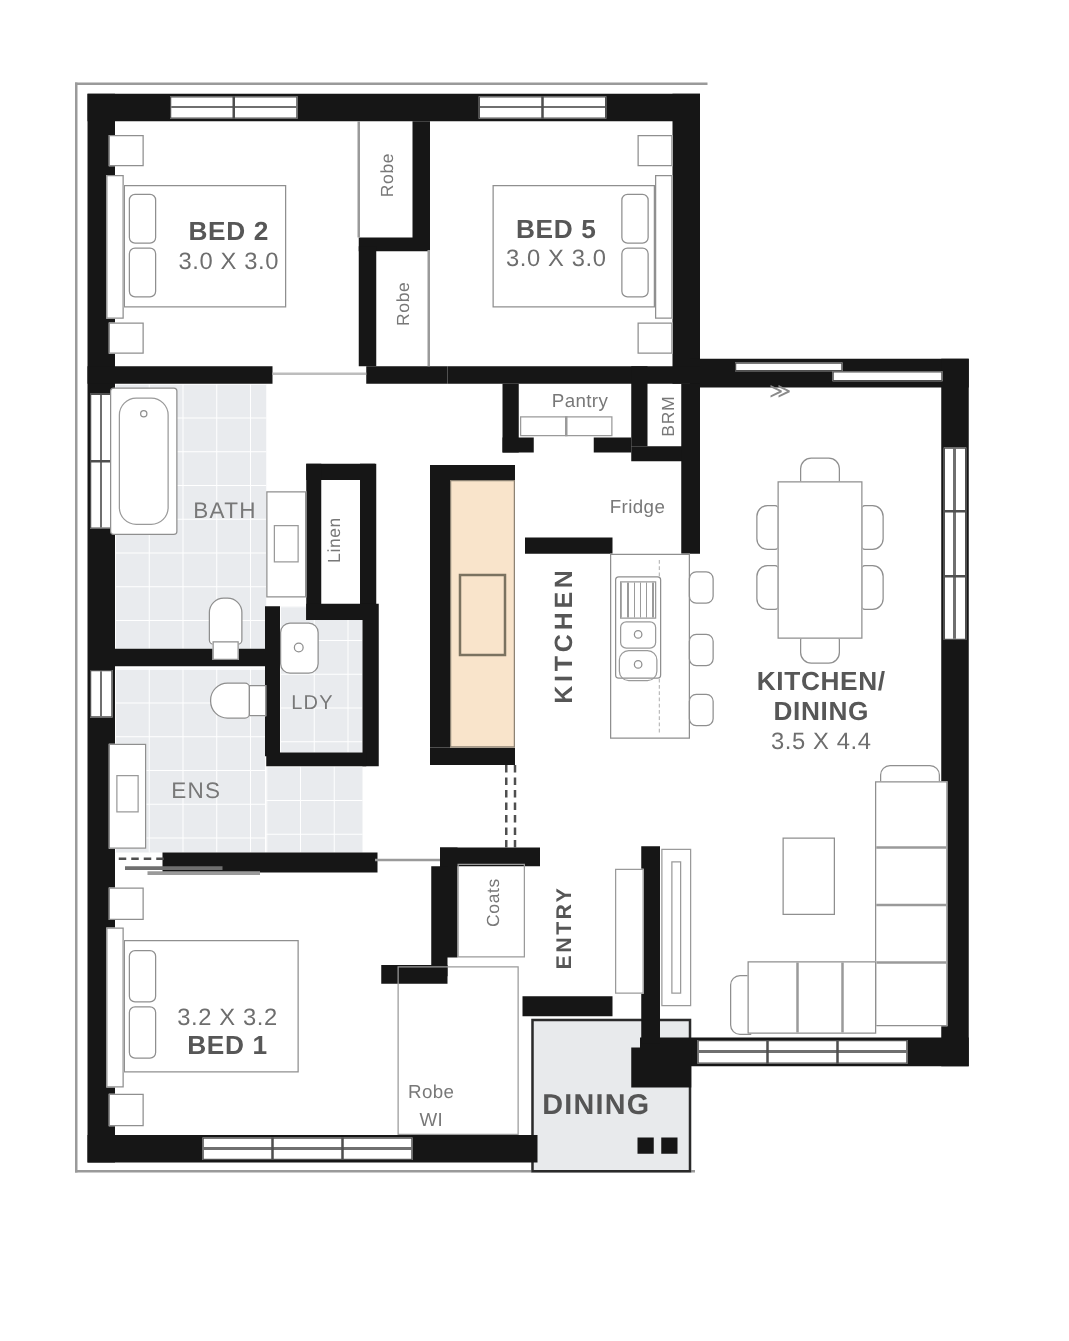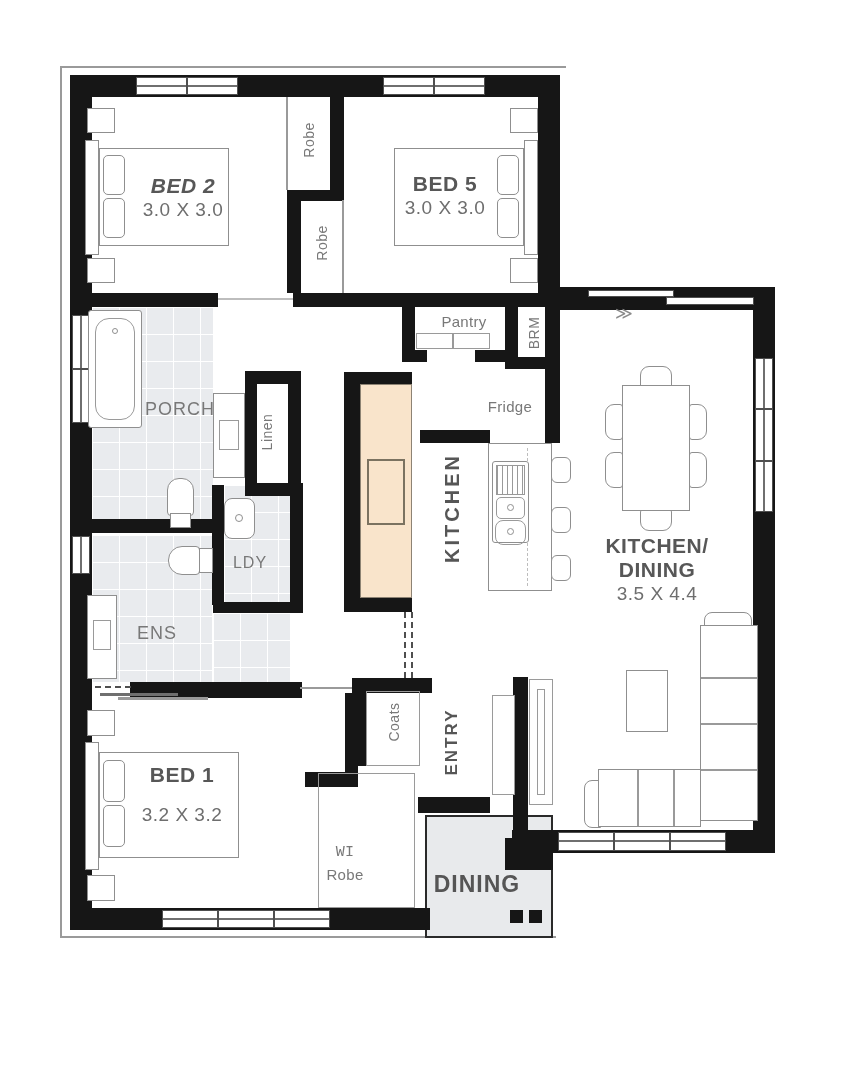--- a/index.html
+++ b/index.html
@@ -201,36 +201,36 @@
   <div class="thin" style="left:318px;top:773px;width:97px;height:135px;"></div>
   <div class="thin" style="left:366px;top:691px;width:54px;height:75px;"></div>
 
   <div class="thin" style="left:492px;top:695px;width:23px;height:100px;background:#fff;"></div>
   <div class="thin" style="left:529px;top:679px;width:24px;height:126px;background:#fff;"></div>
   <div class="thin" style="left:537px;top:689px;width:8px;height:106px;"></div>
 
   <div class="wall" style="left:510px;top:910px;width:13px;height:13px;"></div>
   <div class="wall" style="left:529px;top:910px;width:13px;height:13px;"></div>
 
-  <div class="lbl big" style="left:183px;top:186px;font-style:italic;">BED 2</div>
+  <div class="lbl big" style="left:183px;top:186px;">BED 2</div>
   <div class="lbl dim" style="left:183px;top:210px;">3.0 X 3.0</div>
   <div class="lbl big" style="left:445px;top:184px;">BED 5</div>
   <div class="lbl dim" style="left:445px;top:208px;">3.0 X 3.0</div>
-  <div class="lbl big" style="left:182px;top:775px;">BED 1</div>
+  <div class="lbl big" style="left:182px;top:837px;">BED 1</div>
   <div class="lbl dim" style="left:182px;top:815px;">3.2 X 3.2</div>
   <div class="lbl big" style="left:657px;top:546px;">KITCHEN/</div>
   <div class="lbl big" style="left:657px;top:570px;">DINING</div>
   <div class="lbl dim" style="left:657px;top:594px;">3.5 X 4.4</div>
   <div class="lbl big" style="left:477px;top:884px;font-size:23px;letter-spacing:1px;color:#555;">DINING</div>
-  <div class="lbl" style="left:180px;top:409px;">PORCH</div>
+  <div class="lbl" style="left:180px;top:409px;">BATH</div>
   <div class="lbl" style="left:157px;top:633px;">ENS</div>
   <div class="lbl" style="left:250px;top:563px;font-size:16px;">LDY</div>
   <div class="lbl small" style="left:464px;top:321px;">Pantry</div>
   <div class="lbl small" style="left:510px;top:406px;">Fridge</div>
-  <div class="lbl small" style="left:345px;top:852px;font-family:Liberation Mono, monospace;">WI</div>
+  <div class="lbl small" style="left:345px;top:896px;">WI</div>
   <div class="lbl small" style="left:345px;top:874px;">Robe</div>
 
   <div class="vlbl big" style="left:452px;top:508px;">KITCHEN</div>
   <div class="vlbl big" style="left:452px;top:742px;font-size:17px;letter-spacing:2px;">ENTRY</div>
   <div class="vlbl" style="left:309px;top:140px;">Robe</div>
   <div class="vlbl" style="left:322px;top:243px;">Robe</div>
   <div class="vlbl" style="left:267px;top:432px;">Linen</div>
   <div class="vlbl" style="left:534px;top:333px;">BRM</div>
   <div class="vlbl" style="left:394px;top:722px;">Coats</div>
 

